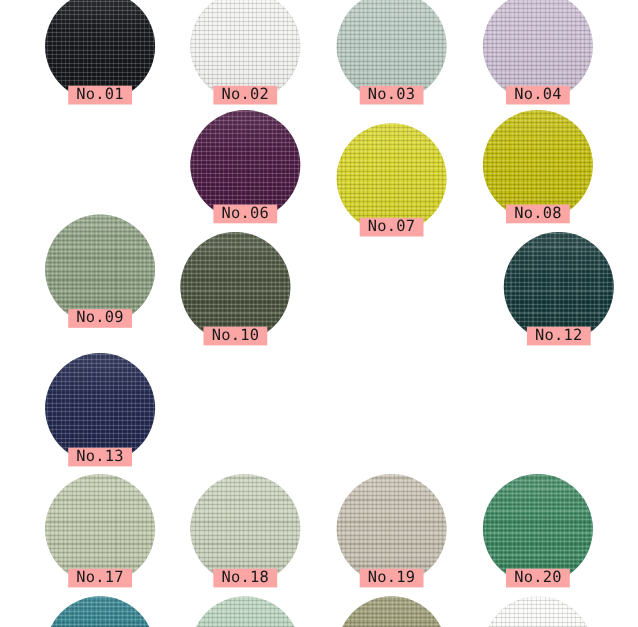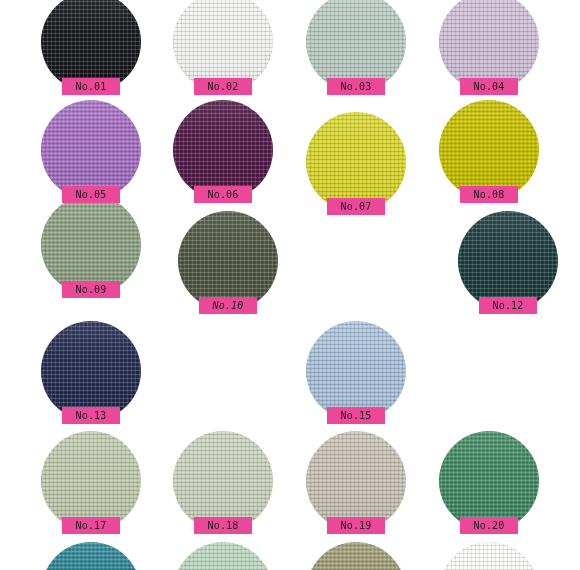--- a/index.html
+++ b/index.html
@@ -89,23 +89,23 @@
   .swatch-disc.is-white {
     box-shadow: inset 0 0 0 1px rgba(0,0,0,0.045);
   }
 
   .swatch-label {
     position: absolute;
     left: 21px;
     bottom: -3px;
     width: 58px;
     height: 17px;
-    background: #ec4899;
+    background: #fca5a5;
     color: #1a1a1a;
-    font-size: 10px;
+    font-size: 14px;
     line-height: 17px;
     text-align: center;
     letter-spacing: 0.2px;
     white-space: nowrap;
     z-index: 4;
   }
 </style>
 </head>
 <body>
 
@@ -119,55 +119,47 @@
       <div class="swatch-label">No.02</div>
     </div>
     <div class="swatch-cell" style="left: 306px; top: -8px;">
       <div class="swatch-disc" style="background: rgb(185, 202, 194);"></div>
       <div class="swatch-label">No.03</div>
     </div>
     <div class="swatch-cell" style="left: 439px; top: -8px;">
       <div class="swatch-disc" style="background: rgb(205, 191, 212);"></div>
       <div class="swatch-label">No.04</div>
     </div>
-    <div class="swatch-cell" style="left: 41px; top: 100px;">
-      <div class="swatch-disc" style="background: rgb(160, 112, 187);"></div>
-      <div class="swatch-label">No.05</div>
-    </div>
     <div class="swatch-cell" style="left: 173px; top: 100px;">
       <div class="swatch-disc" style="background: rgb(77, 28, 69);"></div>
       <div class="swatch-label">No.06</div>
     </div>
     <div class="swatch-cell" style="left: 306px; top: 112px;">
       <div class="swatch-disc" style="background: rgb(215, 213, 42);"></div>
       <div class="swatch-label">No.07</div>
     </div>
     <div class="swatch-cell" style="left: 439px; top: 100px;">
       <div class="swatch-disc" style="background: rgb(194, 189, 12);"></div>
       <div class="swatch-label">No.08</div>
     </div>
     <div class="swatch-cell" style="left: 41px; top: 195px;">
       <div class="swatch-disc" style="background: rgb(142, 161, 131);"></div>
       <div class="swatch-label">No.09</div>
     </div>
-    <div class="swatch-cell" style="left: 178px; top: 211px; font-style: italic;">
+    <div class="swatch-cell" style="left: 164px; top: 211px;">
       <div class="swatch-disc" style="background: rgb(77, 86, 64);"></div>
       <div class="swatch-label">No.10</div>
     </div>
     <div class="swatch-cell" style="left: 458px; top: 211px;">
       <div class="swatch-disc" style="background: rgb(24, 60, 61);"></div>
       <div class="swatch-label">No.12</div>
     </div>
     <div class="swatch-cell" style="left: 41px; top: 321px;">
       <div class="swatch-disc" style="background: rgb(37, 42, 82);"></div>
       <div class="swatch-label">No.13</div>
-    </div>
-    <div class="swatch-cell" style="left: 306px; top: 321px;">
-      <div class="swatch-disc" style="background: rgb(166, 193, 224);"></div>
-      <div class="swatch-label">No.15</div>
     </div>
     <div class="swatch-cell" style="left: 41px; top: 431px;">
       <div class="swatch-disc" style="background: rgb(191, 200, 171);"></div>
       <div class="swatch-label">No.17</div>
     </div>
     <div class="swatch-cell" style="left: 173px; top: 431px;">
       <div class="swatch-disc" style="background: rgb(201, 209, 187);"></div>
       <div class="swatch-label">No.18</div>
     </div>
     <div class="swatch-cell" style="left: 306px; top: 431px;">

